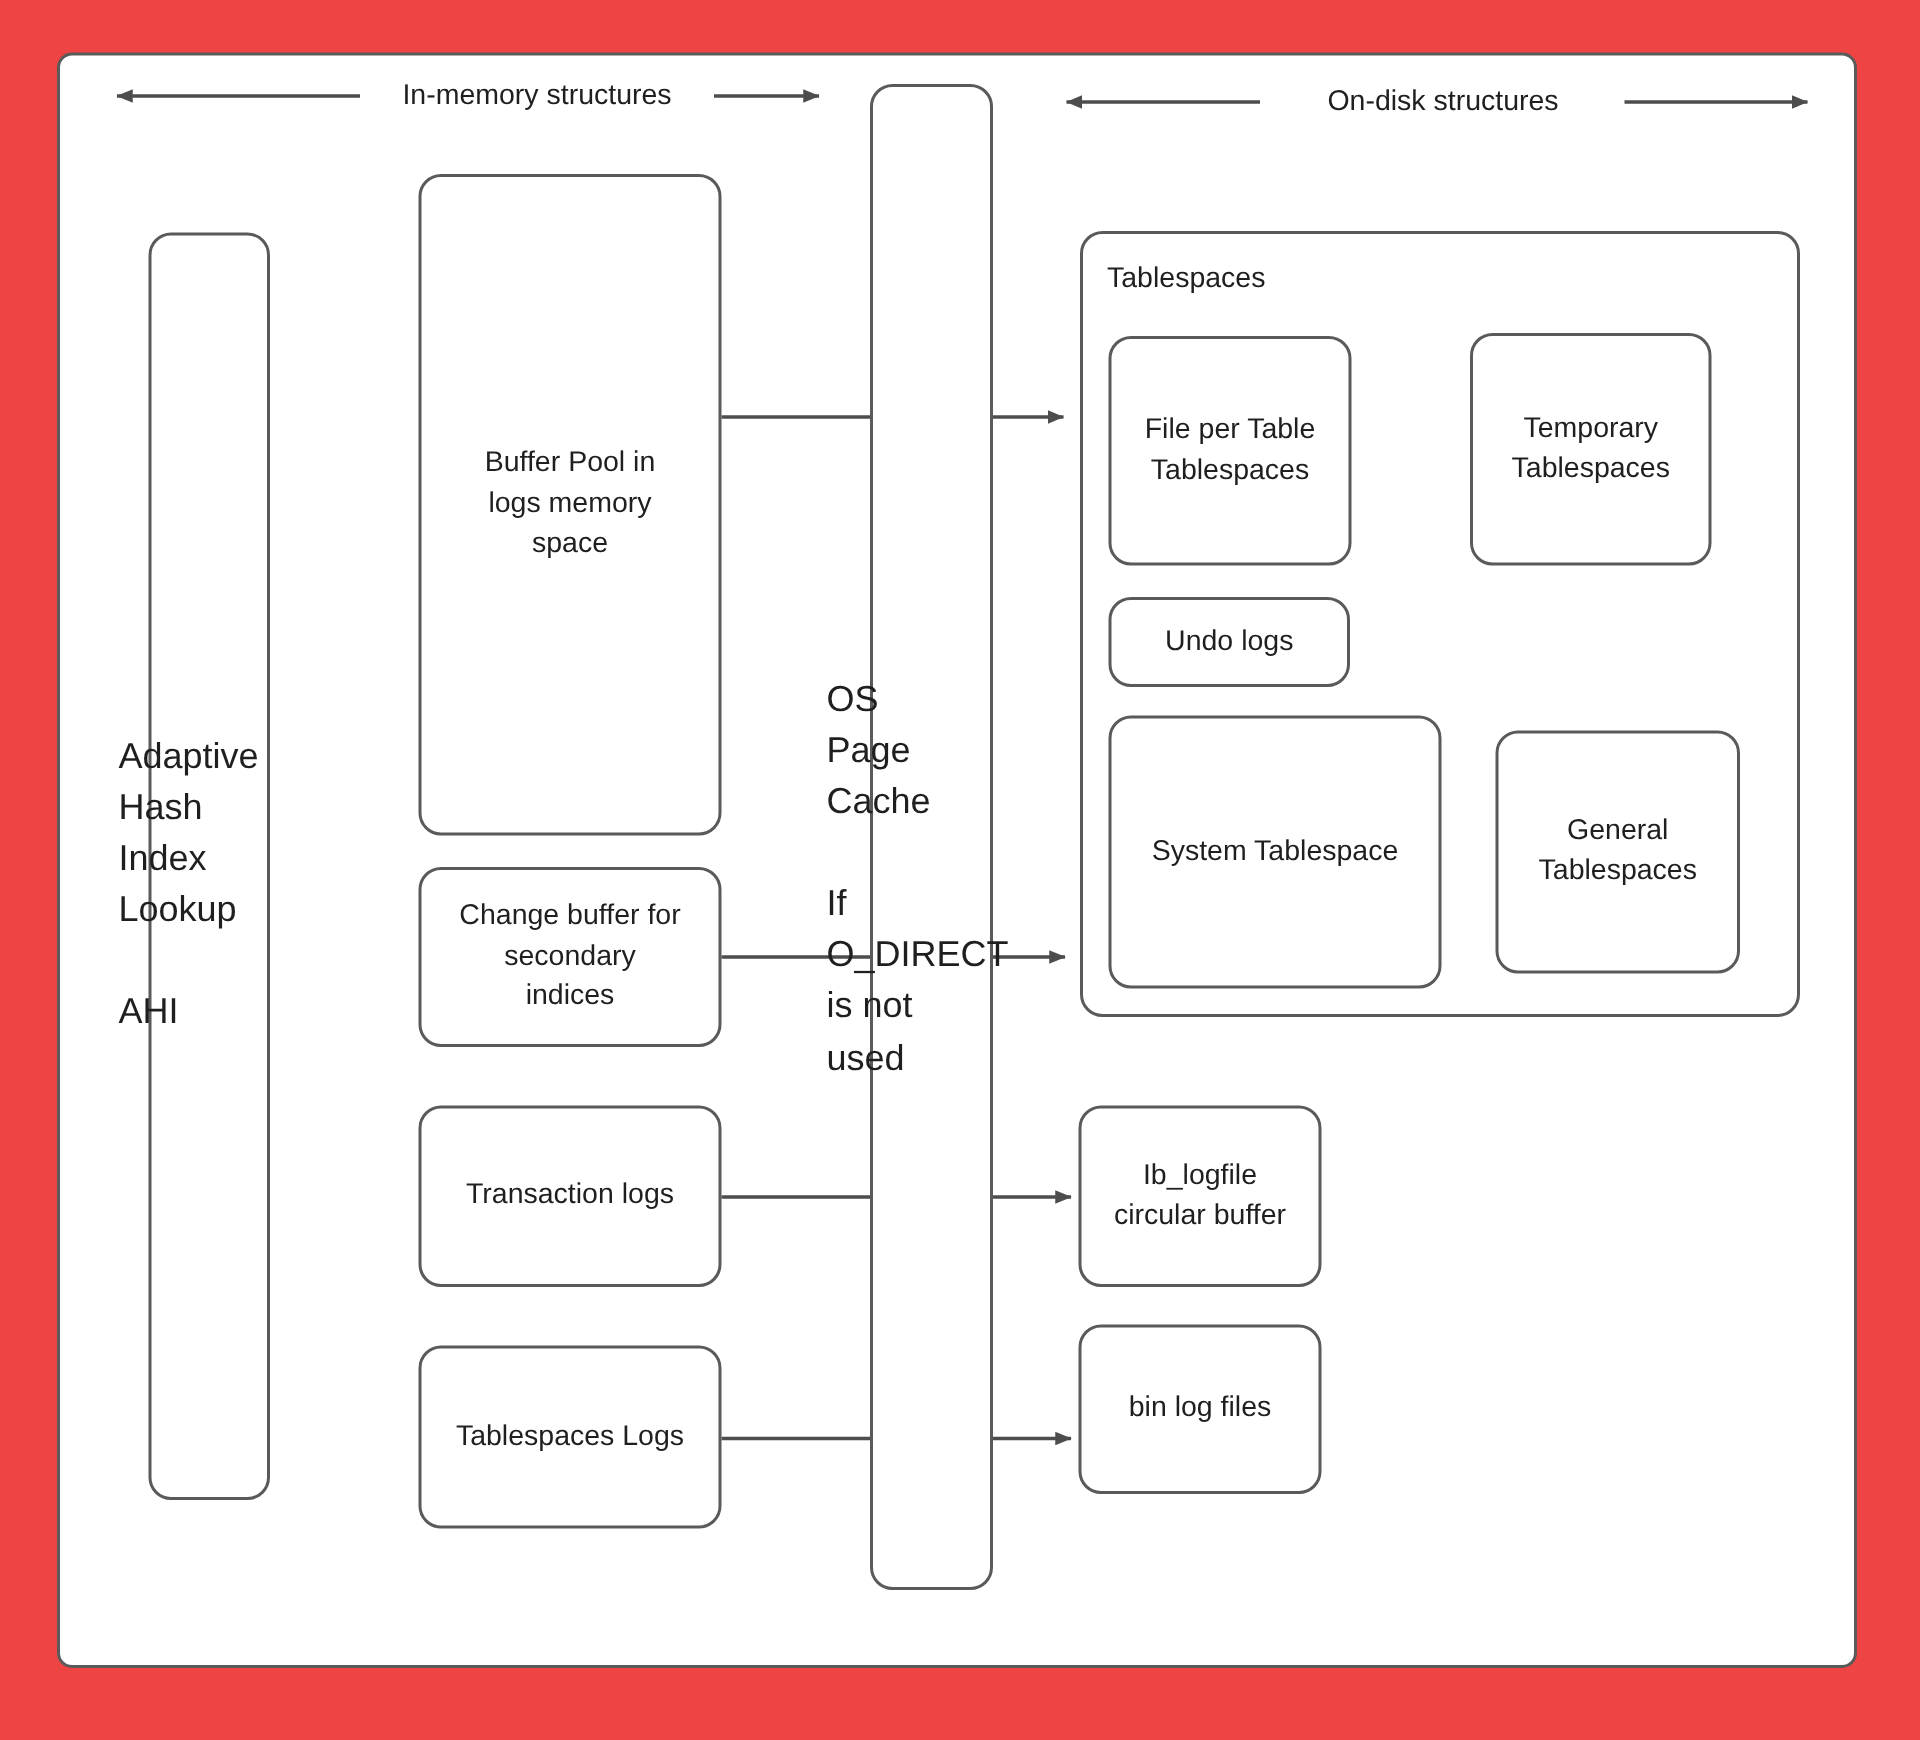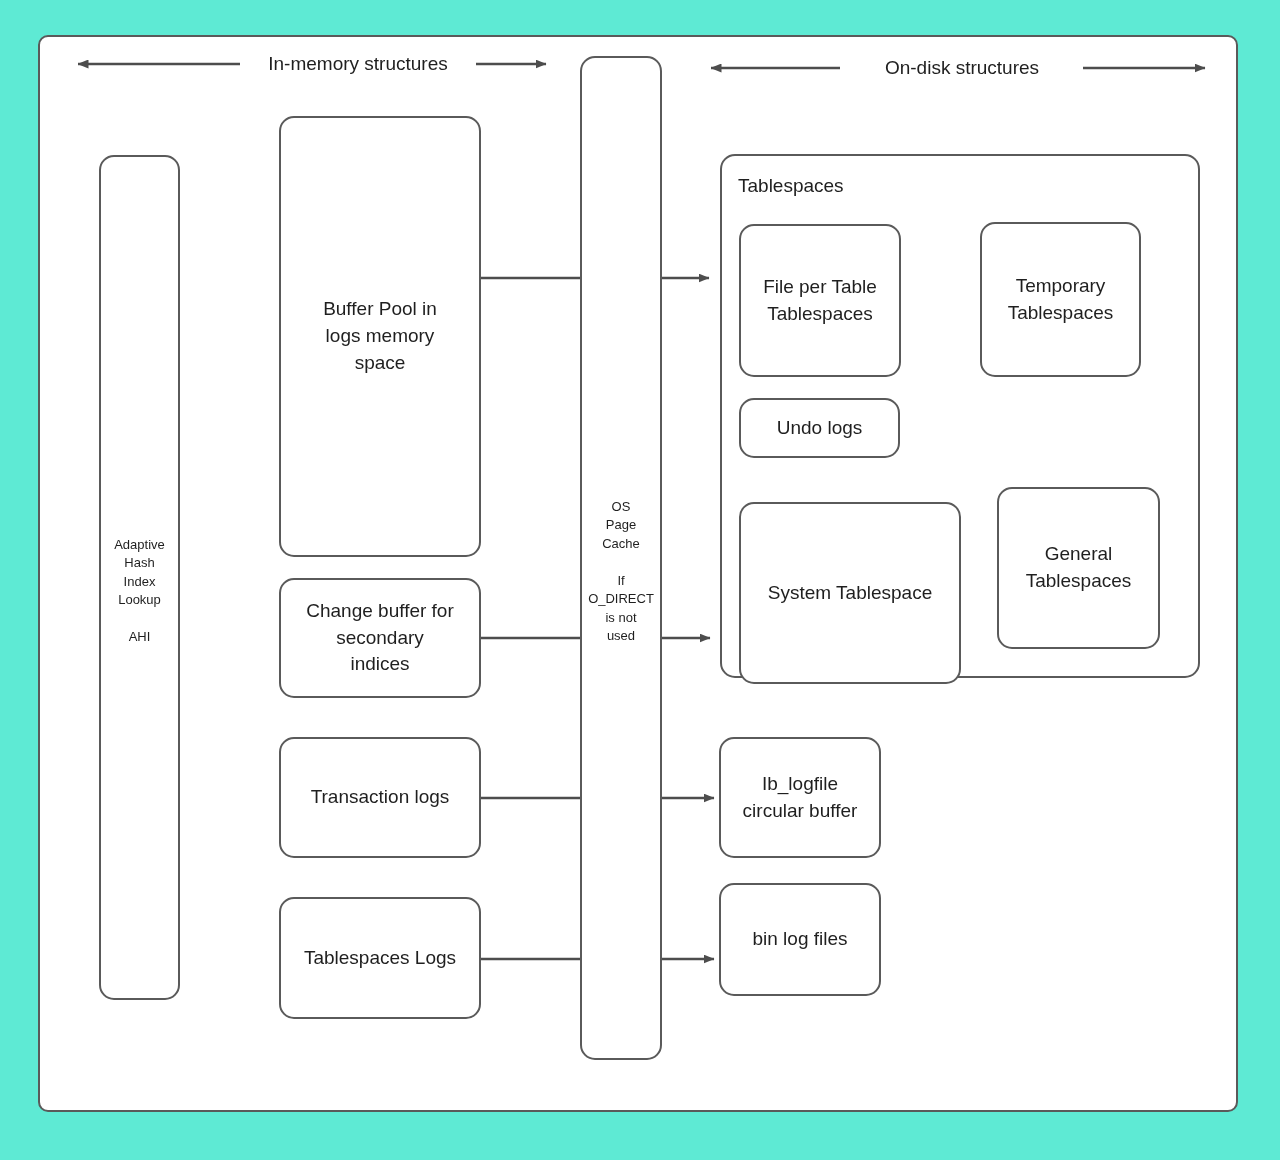--- a/index.html
+++ b/index.html
@@ -1,17 +1,17 @@
 <!DOCTYPE html>
 <html><head>
 <meta charset="utf-8">
 <style>
   html,body{margin:0;padding:0;background:#ffffff;}
   body{width:1280px;height:1160px;font-family:"Liberation Sans",sans-serif;color:#1f1f1f;}
-  #stage{position:relative;width:1280px;height:1160px;overflow:hidden;background:#5eead4;}
+  #stage{position:relative;width:1280px;height:1160px;overflow:hidden;background:#ef4444;}
 
   .box{
     position:absolute;
     border:2.2px solid #5a5a5a;
     border-radius:15px;
     background:#ffffff;
     box-sizing:border-box;
     display:flex;
     align-items:center;
     justify-content:center;
@@ -23,27 +23,26 @@
   }
   .frame{border-radius:10px;}
   .group-label{
     position:absolute;
     font-size:19px;
     color:#1f1f1f;
     white-space:nowrap;
   }
   .overflow-text{
     position:absolute;
-    text-align:center;
-    font-size:13px;
+    text-align:left;
+    font-size:24px;
     line-height:1.42;
     color:#1f1f1f;
     white-space:pre-line;
     pointer-events:none;
-    margin-top:48px;
   }
   .hdr{
     position:absolute;
     font-size:19px;
     color:#1f1f1f;
     white-space:nowrap;
     text-align:center;
   }
   svg.lines{position:absolute;left:0;top:0;width:1280px;height:1160px;pointer-events:none;}
 </style>
@@ -133,21 +132,21 @@
   <div class="group-label" style="left:738px;top:175px;">Tablespaces</div>
 
   <div class="box" style="left:739px;top:224px;width:162px;height:153px;">File per Table
 Tablespaces</div>
 
   <div class="box" style="left:980px;top:222px;width:161px;height:155px;">Temporary
 Tablespaces</div>
 
   <div class="box" style="left:739px;top:398px;width:161px;height:60px;">Undo logs</div>
 
-  <div class="box" style="left:739px;top:477px;width:222px;height:182px;margin-top:25px;">System Tablespace</div>
+  <div class="box" style="left:739px;top:477px;width:222px;height:182px;">System Tablespace</div>
 
   <div class="box" style="left:997px;top:477px;width:163px;height:162px;margin-top:10px;">General
 Tablespaces</div>
 
   <div class="box" style="left:719px;top:737px;width:162px;height:121px;">Ib_logfile
 circular buffer</div>
 
   <div class="box" style="left:719px;top:883px;width:162px;height:113px;">bin log files</div>
 
 </div>

